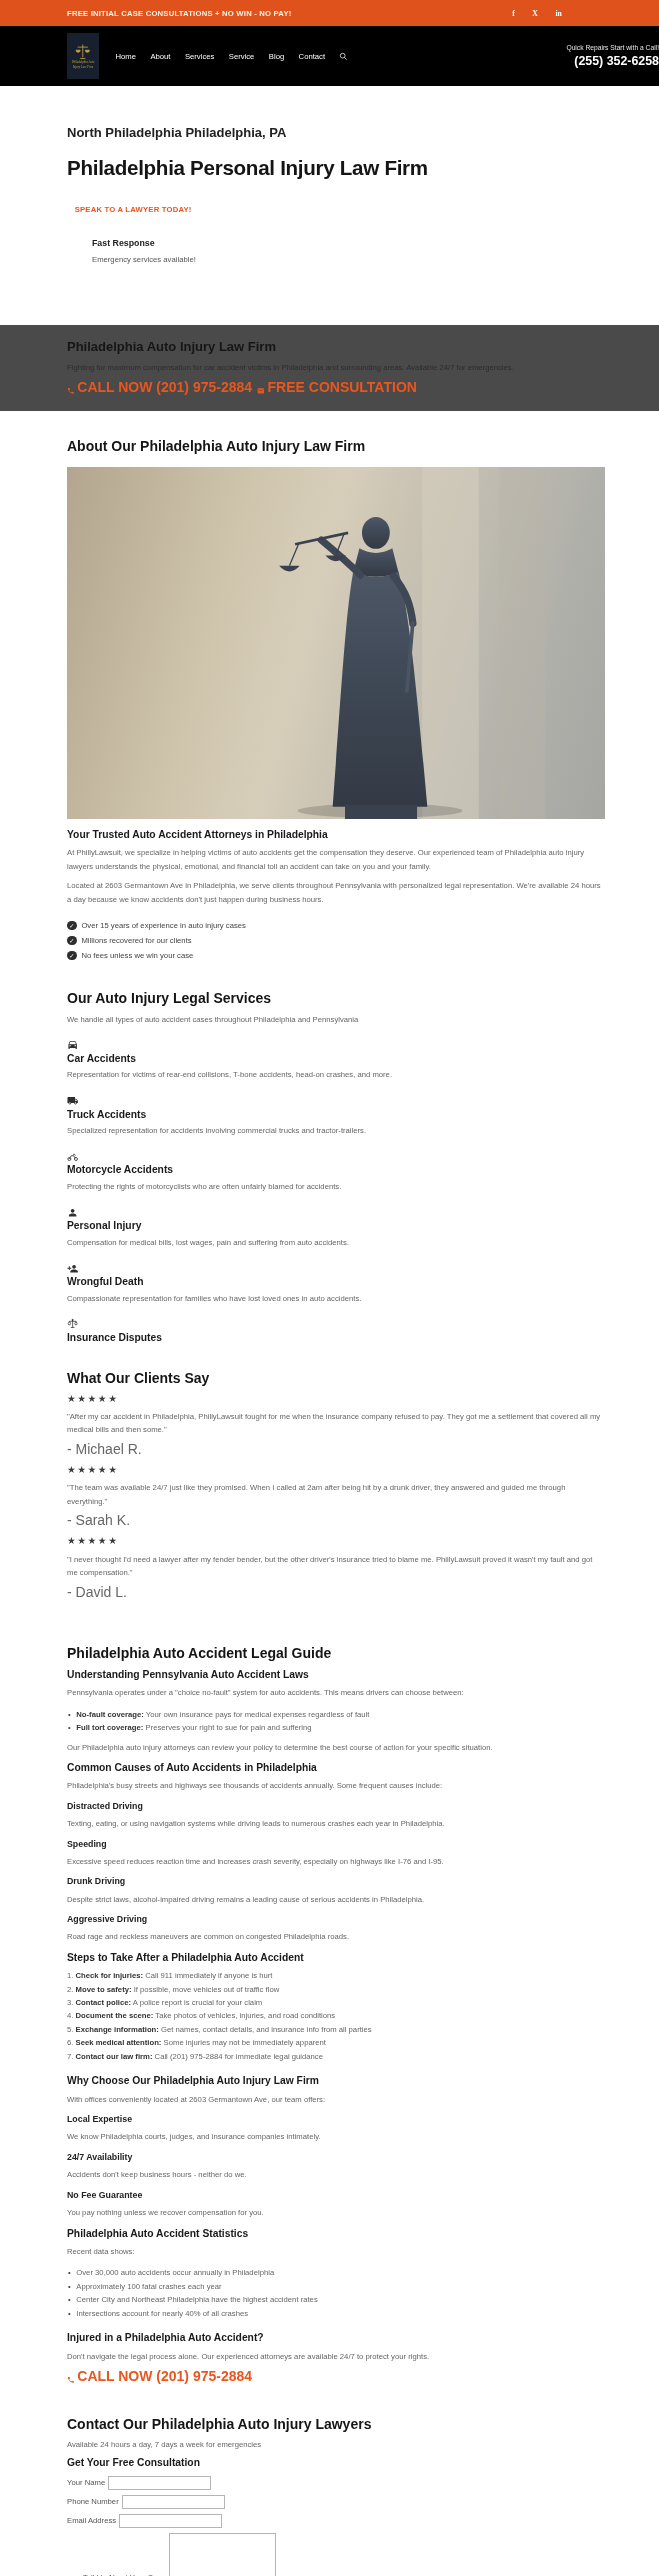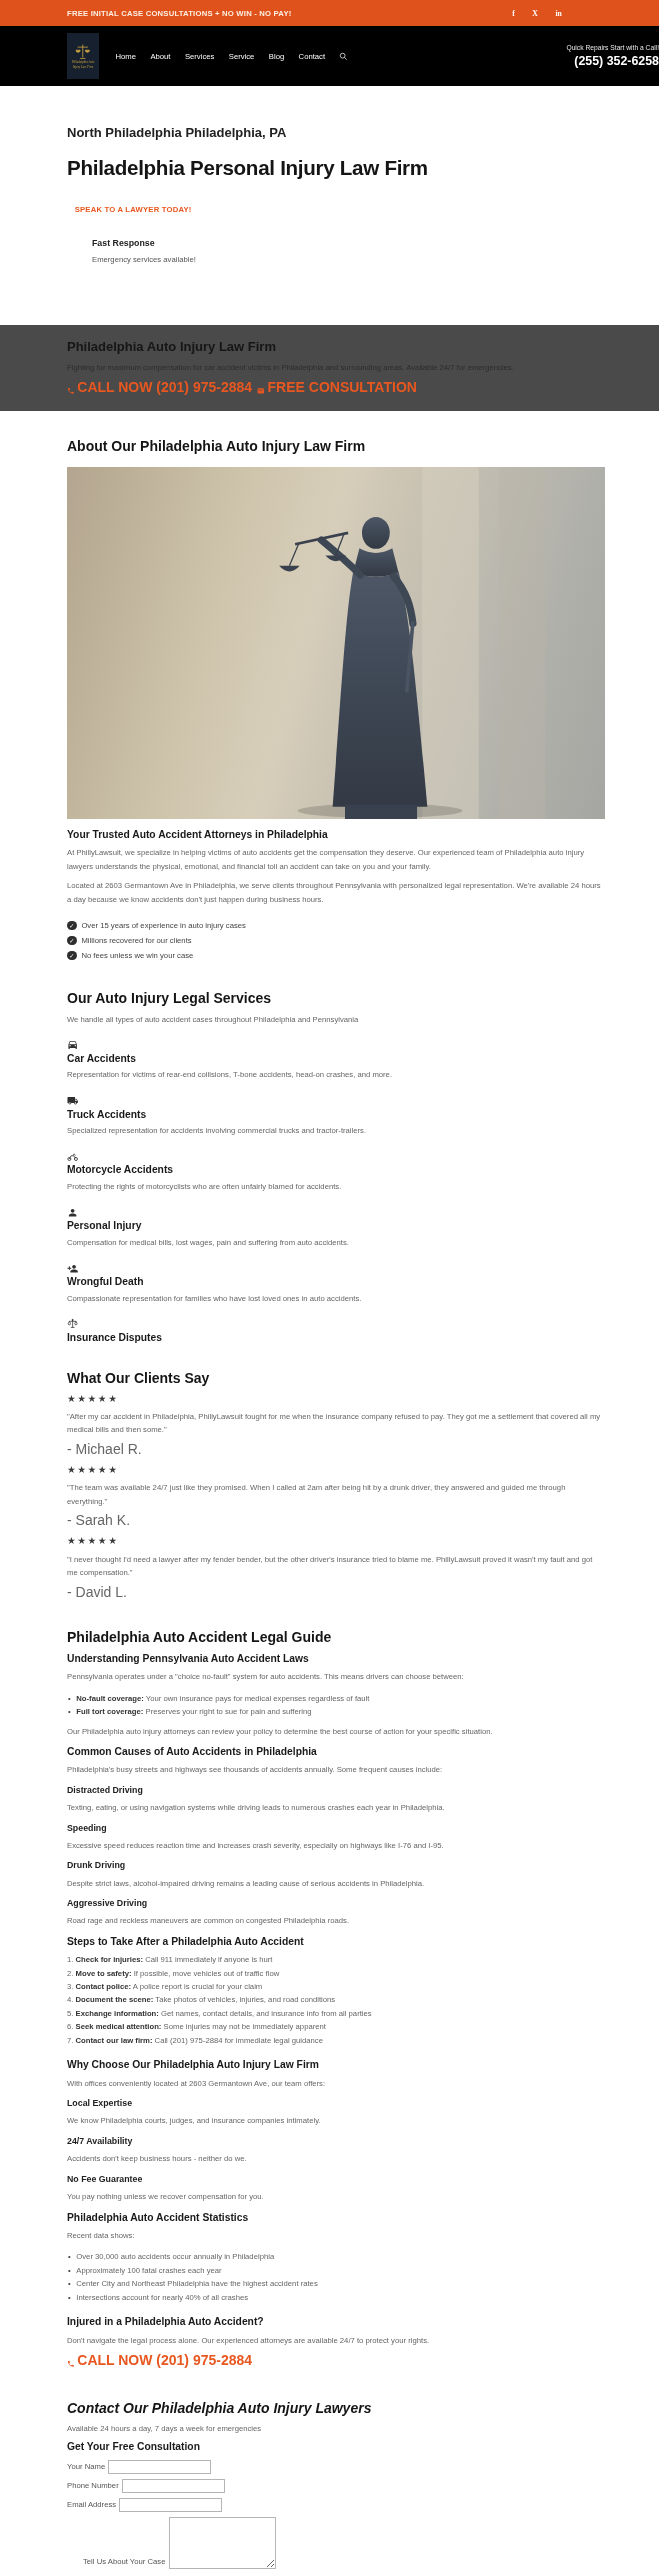--- a/index.html
+++ b/index.html
@@ -67,34 +67,34 @@
   .svc-item{margin-top:13.4px;}
   .svc-item .ic{color:#2f2f2f;width:11.3px;height:11.3px;}
   .svc-item .h3{margin-top:2.1px;}
   .svc-item .p{margin-top:4.6px;}
 
   .rev-h2{margin-top:27px;}
   .stars{color:#3a3a3a;font-size:9.8px;letter-spacing:1.5px;margin-top:7.2px;}
   .rev-txt{margin-top:4.1px;max-width:538px;}
   .rev-auth{color:#666;font-size:14px;margin-top:4.1px;}
 
-  .guide-h2{margin-top:29px;}
+  .guide-h2{margin-top:45px;}
   .g-h3{margin-top:8.2px;}
   .g-p{margin-top:7.2px;}
   .g-ul{margin-top:8.2px;list-style:none;}
   .g-ul li{font-size:7.7px;line-height:13.4px;color:#666;padding-left:9.3px;position:relative;}
   .g-ul li::before{content:"•";position:absolute;left:1px;color:#444;}
   .bl{font-weight:bold;color:#333;}
   .pair-h4{margin-top:8.2px;}
   .pair-p{margin-top:4.1px;}
   .steps{margin-top:6.2px;list-style:none;}
   .steps li{font-size:7.7px;line-height:13.4px;color:#666;}
 
   
-  .contact-h2{margin-top:30px;font-style:italic;}
+  .contact-h2{margin-top:30px;}
   .frm{margin-top:8.2px;}
   .frow{display:flex;align-items:flex-start;margin-top:4.6px;}
   .frow label{color:#555;font-size:7.7px;line-height:14.4px;margin-right:3.1px;}
   .frow input{width:103px;height:14.4px;border:0.5px solid #b5b5b5;background:#fff;font-size:7.2px;padding:0 3.1px;}
   .frow textarea{width:107px;height:52px;border:0.5px solid #b5b5b5;background:#fff;font-size:7.2px;padding:2.1px 3.1px;resize:both;}
   .frow.ta{align-items:flex-end;margin-left:16px;}
   .submit{margin-top:7.2px;font-size:7.7px;color:#111;background:linear-gradient(#f8f8f6,#e3e2de);border:0.5px solid #8f8f8f;border-radius:0;padding:2.1px 5.2px;box-shadow:0 0.5px 0.5px rgba(0,0,0,.25);cursor:pointer;font-family:"Liberation Sans",sans-serif;}
 </style>
 </head>
 <body>

